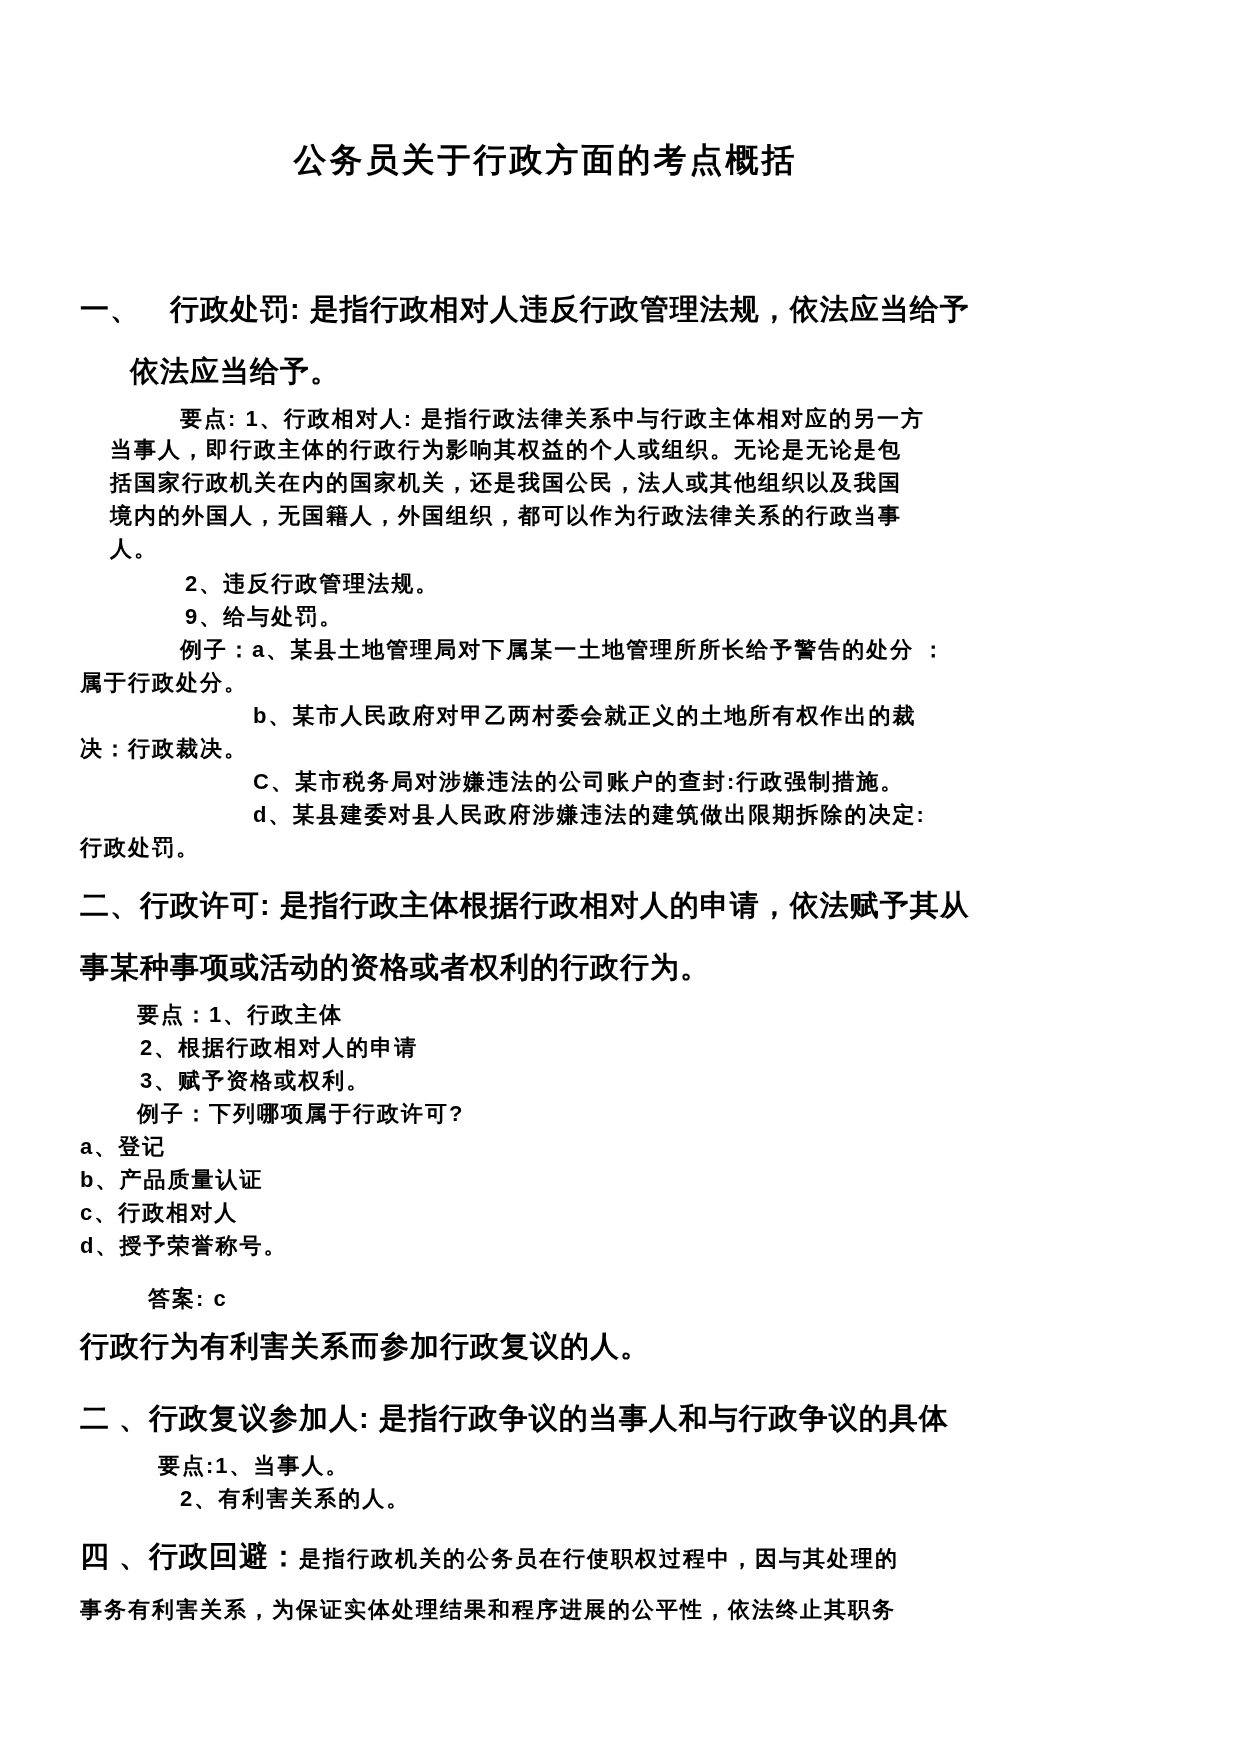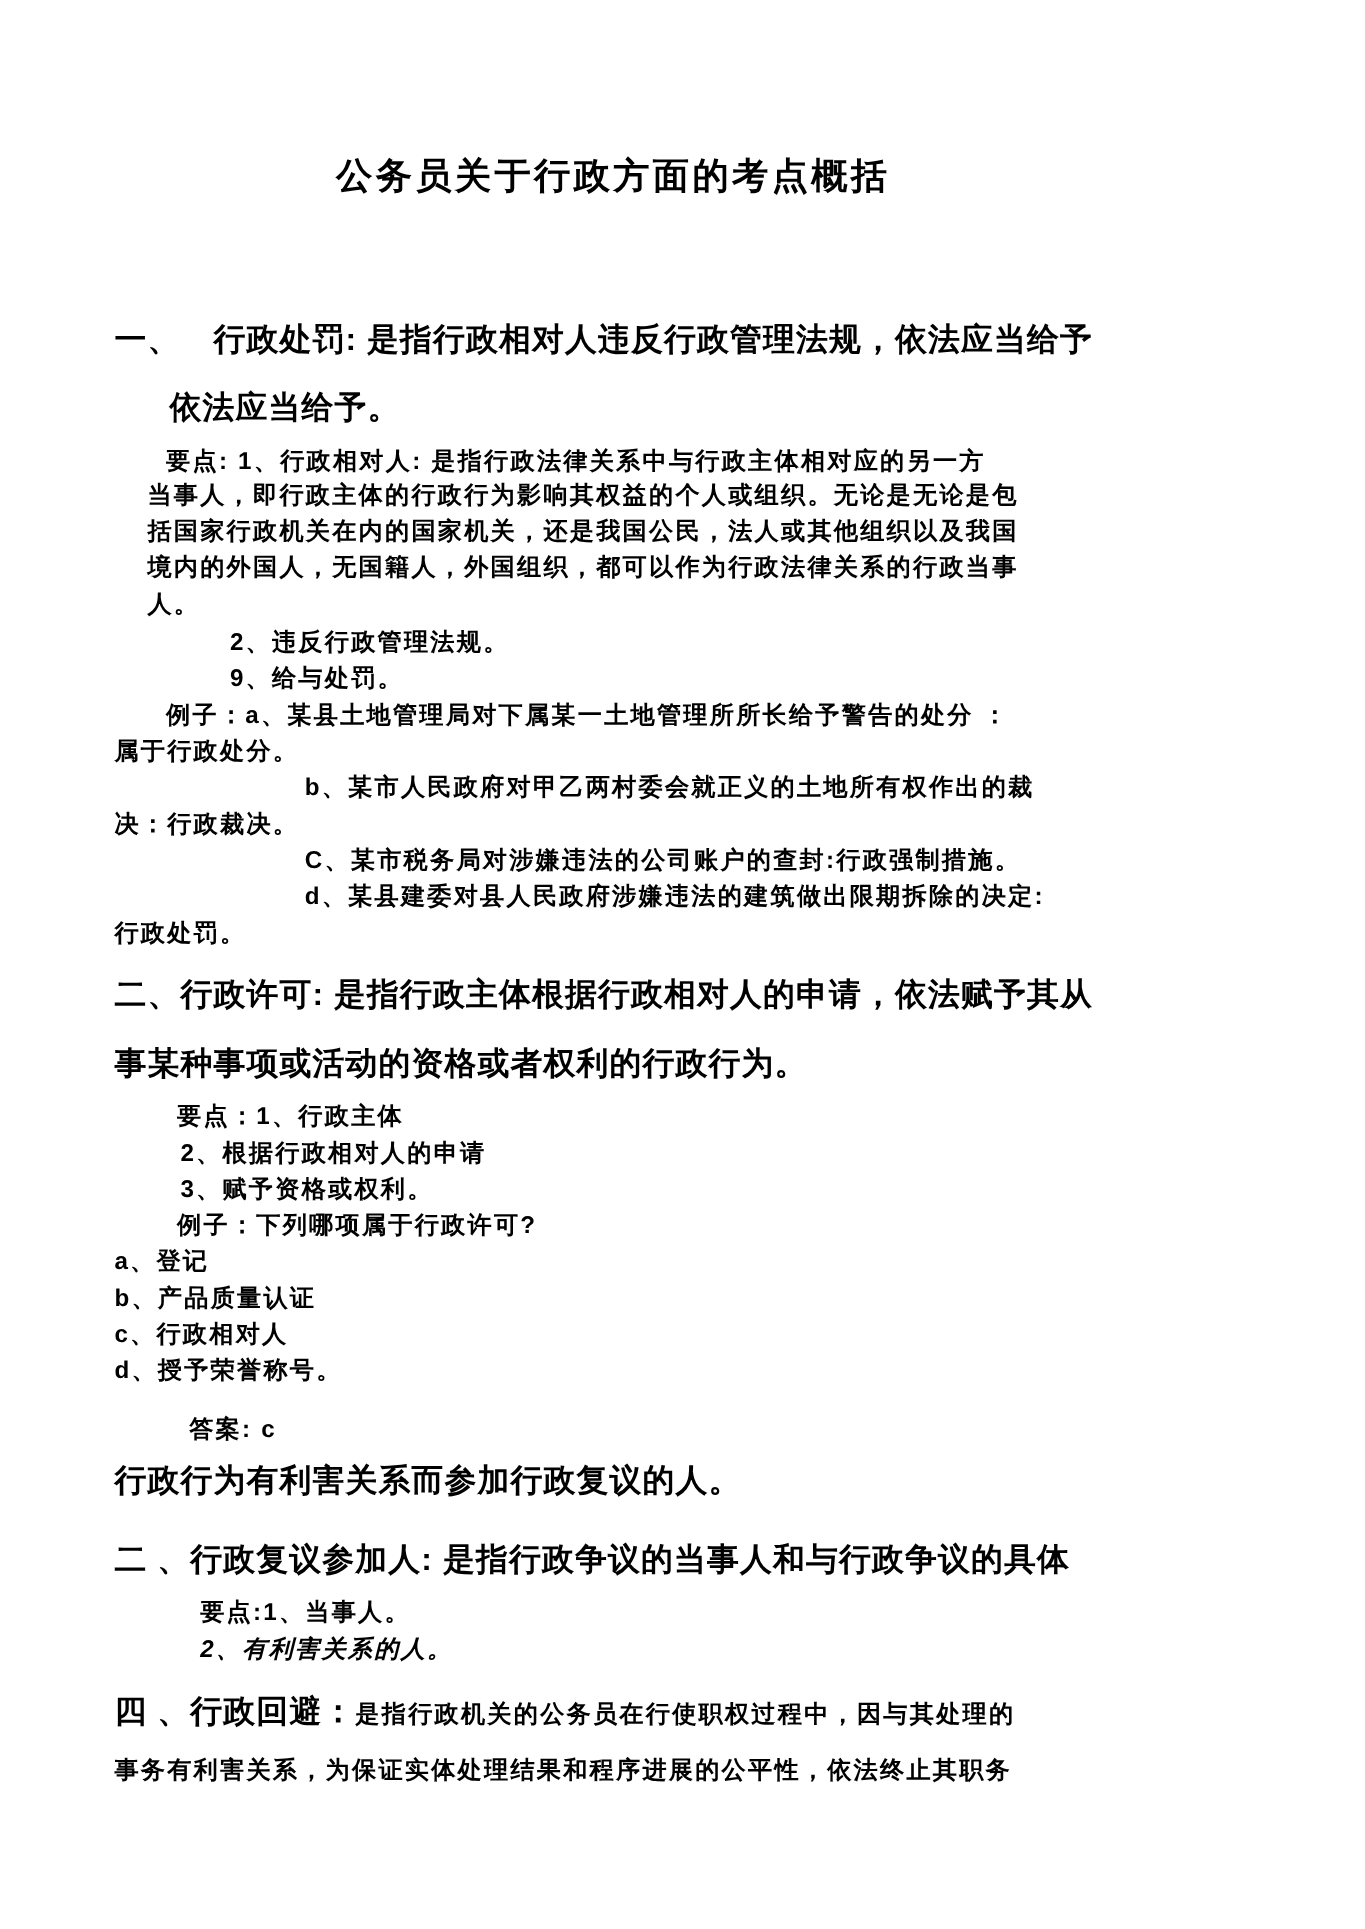--- a/index.html
+++ b/index.html
@@ -6,21 +6,21 @@
   .page {
     position: relative;
     width: 1241px;
     height: 1754px;
     background: #ffffff;
     color: #000000;
     font-family: "Liberation Sans", sans-serif;
     font-weight: bold;
     overflow: hidden;
     box-sizing: border-box;
-    padding: 138px 60px 0 104px;
+    padding: 138px 60px 0 80px;
   }
   .doc-title {
     font-size: 33px;
     letter-spacing: 3px;
     text-align: center;
     padding-right: 170px;
     line-height: 44px;
     white-space: nowrap;
   }
   .h {
@@ -39,25 +39,25 @@
   .b-wide { line-height: 40px; }
   .mt-h1 { margin-top: 96px; }
   .mt-sec { margin-top: 10px; }
   
   .ind-0   { margin-left: 0; }
   .ind-30  { margin-left: 30px; font-family: Liberation Mono, monospace; }
   .ind-50  { margin-left: 50px; }
   .ind-57  { margin-left: 57px; }
   .ind-68  { margin-left: 68px; margin-top: 20px; }
   .ind-78  { margin-left: 78px; }
-  .ind-80  { margin-left: 47px; }
+  .ind-80  { margin-left: 100px; }
   .ind-105 { margin-left: 105px; }
   .ind-125 { margin-left: 60px; }
   .ind-127 { }
-  .ind-142 { margin-left: 78px; font-style: italic; }
+  .ind-142 { margin-left: 100px; }
   .ind-173 { margin-left: 173px; }
 </style>
 </head>
 <body>
 
 <div class="page">
 
   <div class="doc-title">公务员关于行政方面的考点概括</div>
 
   <div class="h ind-0 mt-h1">一、　行政处罚: 是指行政相对人违反行政管理法规，依法应当给予</div>

